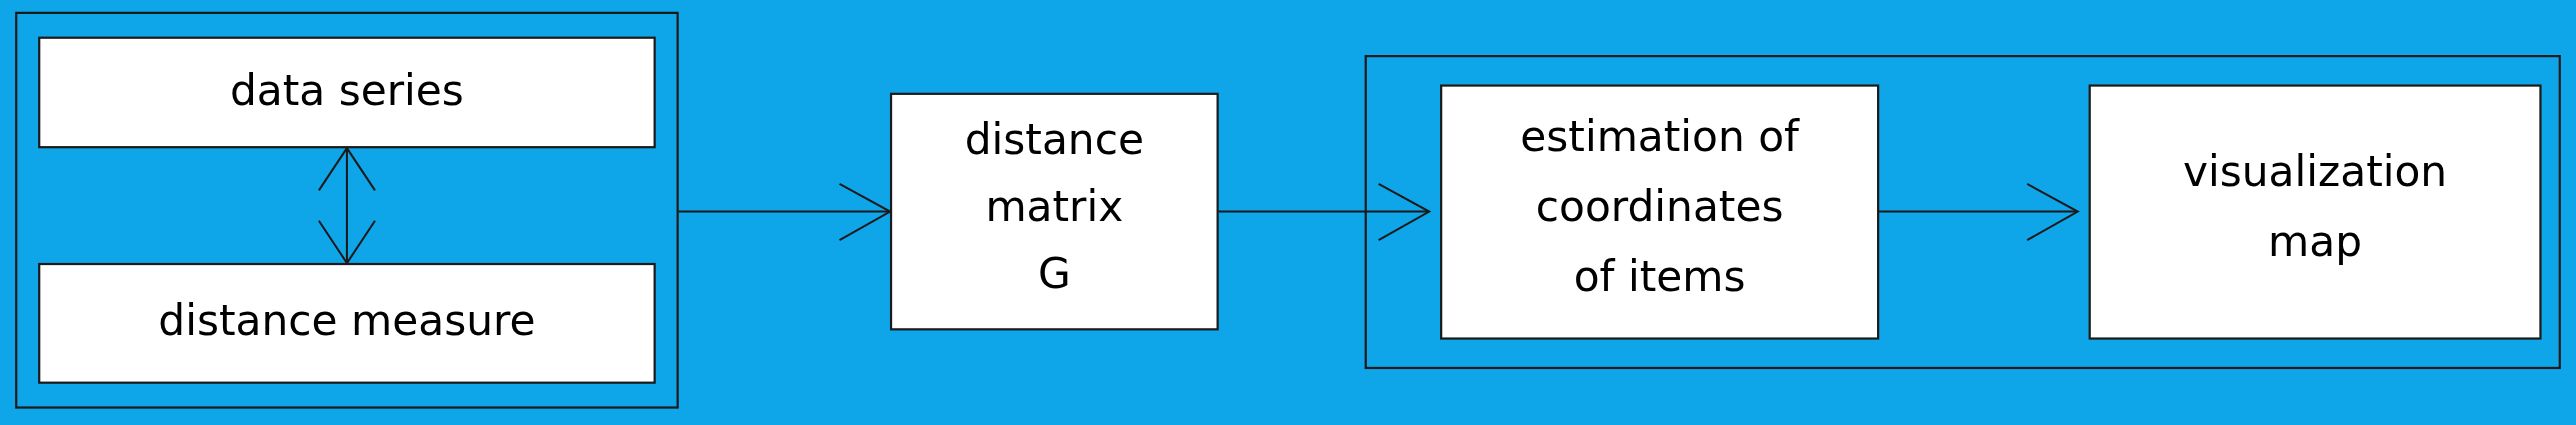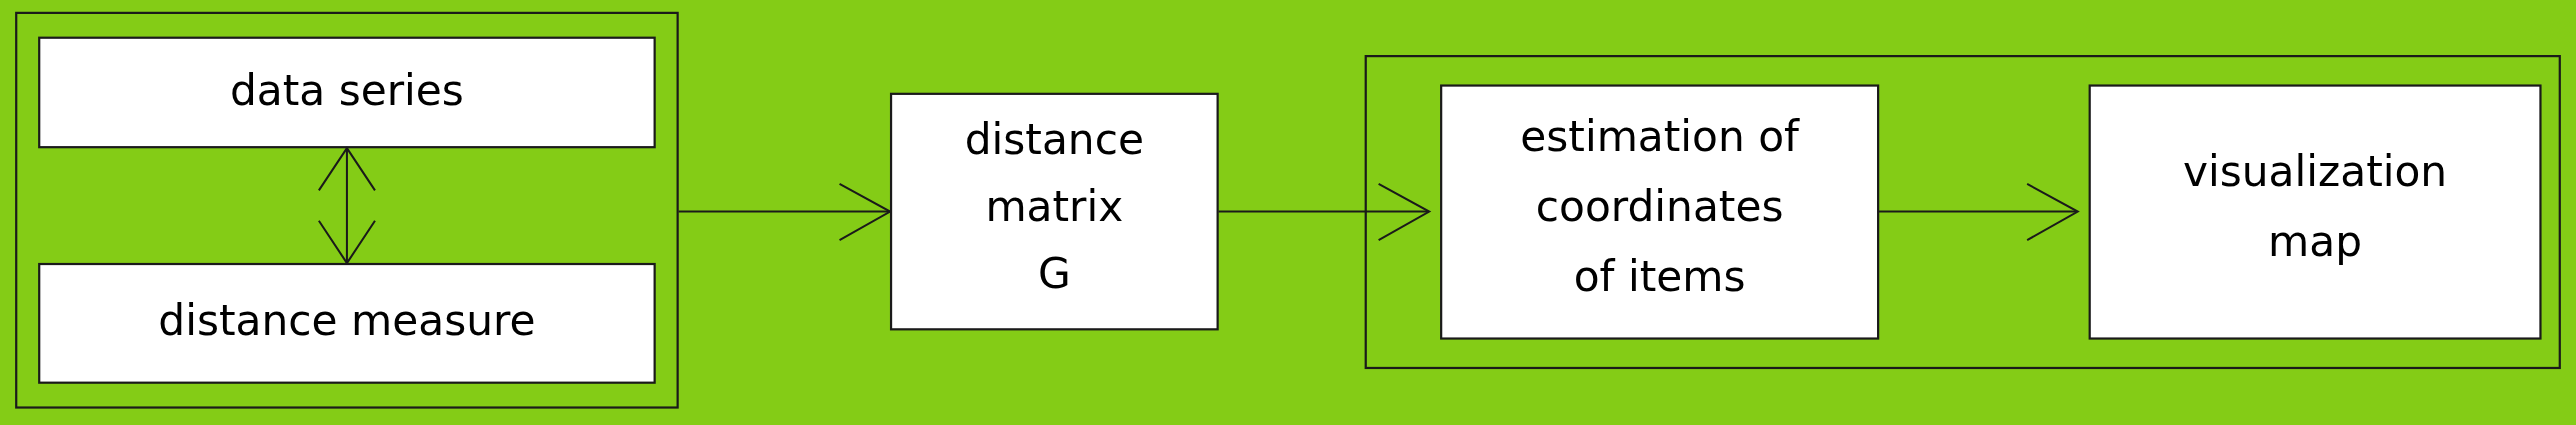--- a/index.html
+++ b/index.html
@@ -11,21 +11,21 @@
   body {
     width: 2576px;
     height: 425px;
     overflow: hidden;
     font-family: "DejaVu Sans", sans-serif;
   }
   #diagram-root {
     position: relative;
     width: 2576px;
     height: 425px;
-    background: #84cc16;
+    background: #0ea5e9;
   }
   svg#flow-svg {
     position: absolute;
     left: 0;
     top: 0;
     width: 2576px;
     height: 425px;
     display: block;
   }
   .box-rect {

